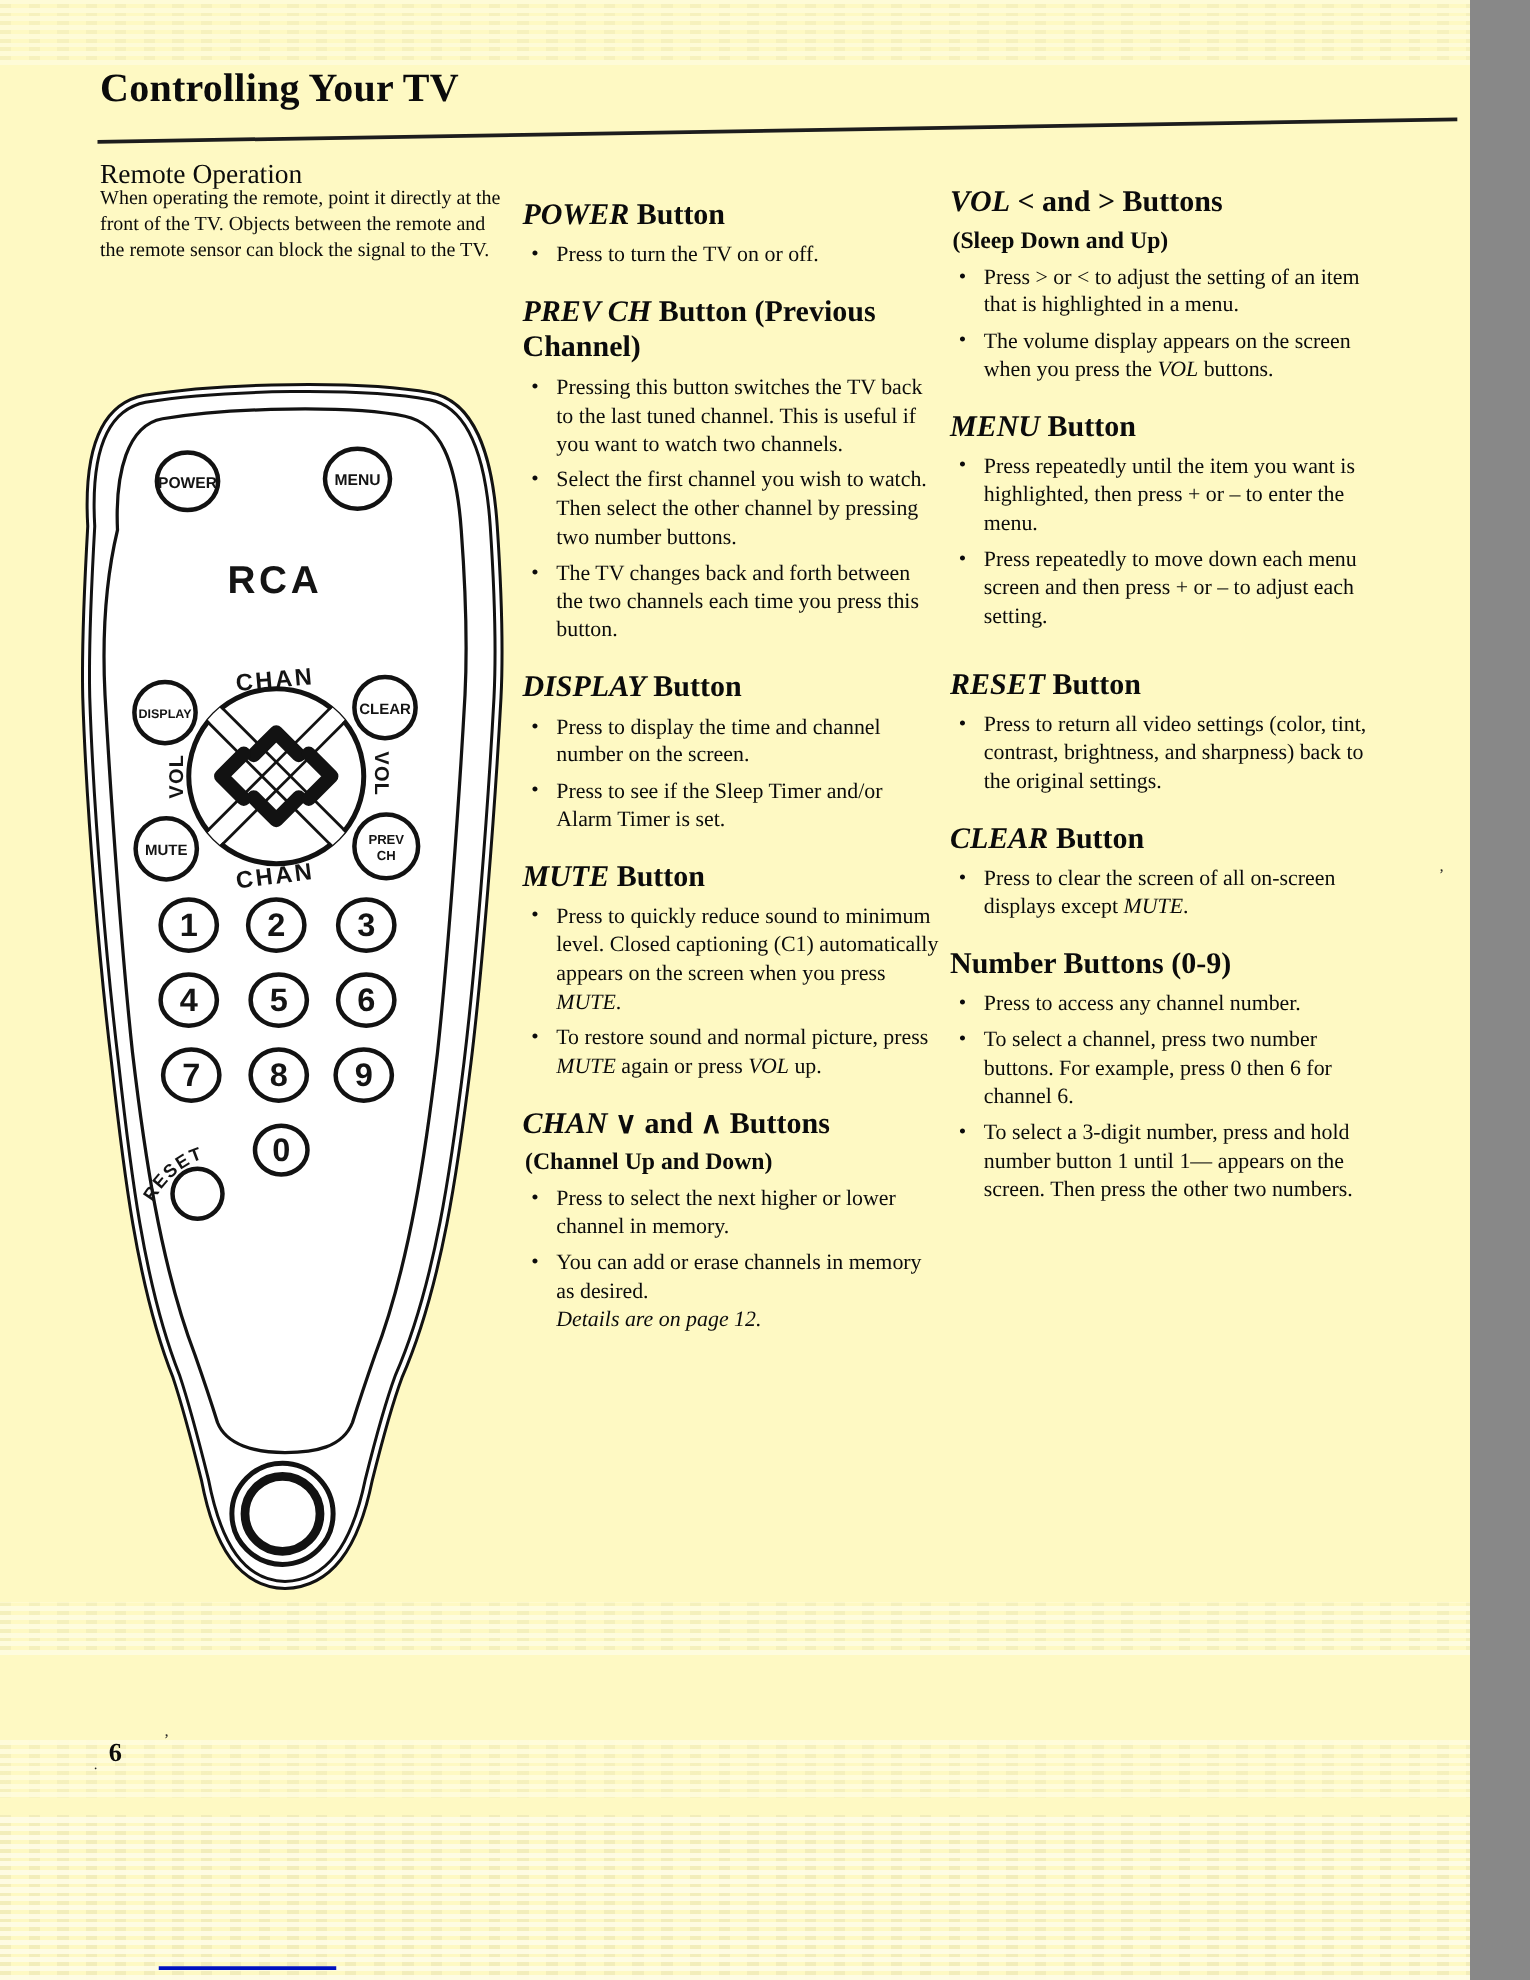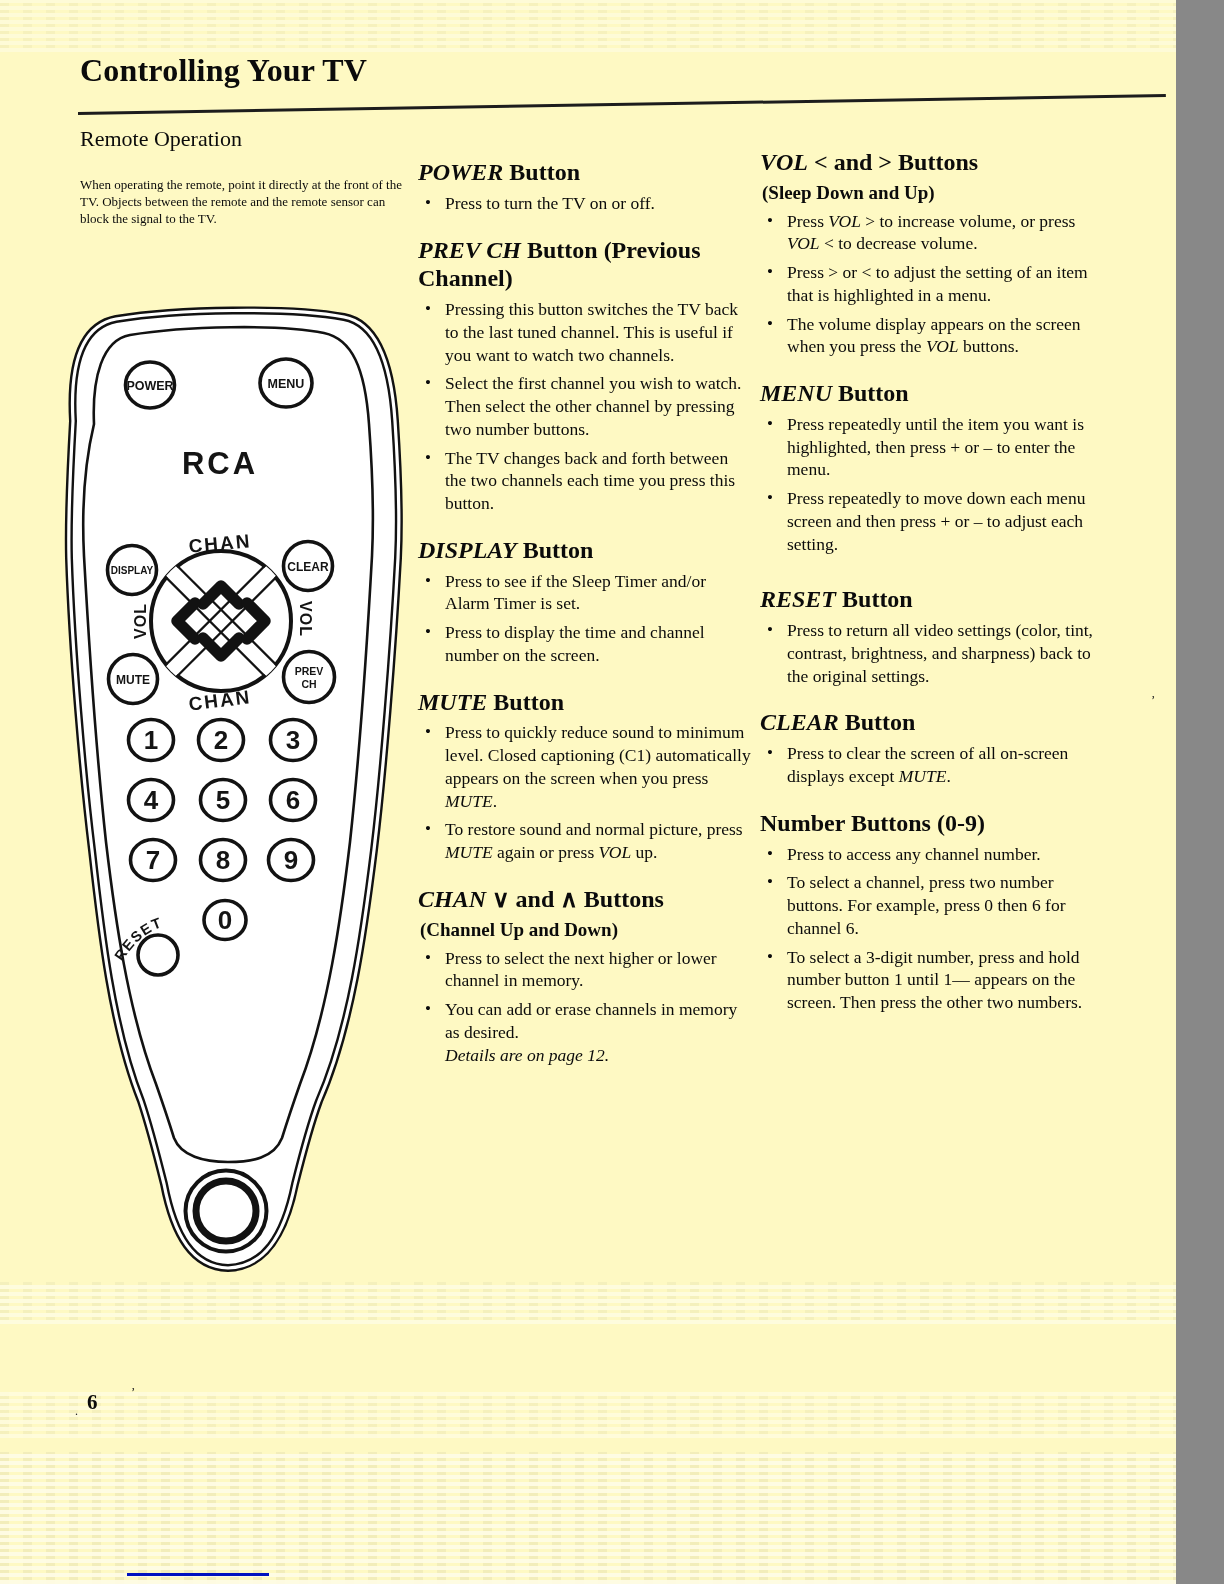--- a/index.html
+++ b/index.html
@@ -24,22 +24,22 @@
   }
   .title-rule{
     position:absolute;left:78px;top:112px;width:1088px;height:3px;
     background:#1d1d1d;transform:rotate(-0.95deg);transform-origin:left center;
   }
   .section-heading{
     position:absolute;left:80px;top:126px;margin:0;
     font-size:22px;font-weight:normal;
   }
   .intro{
-    position:absolute;left:80px;top:176px;width:322px;margin:0;
-    font-size:13px;line-height:1.32;
+    position:absolute;left:80px;top:148px;width:322px;margin:0;
+    font-size:16px;line-height:1.32;
   }
   .col{position:absolute;}
   .col-mid{left:418px;top:158px;width:334px;}
   .col-right{left:760px;top:148px;width:348px;}
   .btn-section{margin:0 0 21px 0;}
   .btn-section h3{
     margin:0 0 5px 0;font-size:24px;font-weight:bold;line-height:1.2;
   }
   .btn-section h4{
     margin:0 0 5px 2px;font-size:19px;font-weight:bold;line-height:1.2;
@@ -205,41 +205,40 @@
       <div class="bullet">Press to turn the TV on or off.</div>
     </section>
     <section class="btn-section">
       <h3><i>PREV CH</i> Button (Previous Channel)</h3>
       <div class="bullet">Pressing this button switches the TV back to the last tuned channel.  This is useful if you want to watch two channels.</div>
       <div class="bullet">Select the first channel you wish to watch.  Then select the other channel by pressing two number buttons.</div>
       <div class="bullet">The TV changes back and forth  between the two channels each time you press this button.</div>
     </section>
     <section class="btn-section">
       <h3><i>DISPLAY</i> Button</h3>
+      <div class="bullet">Press to display the time and channel number on the screen.</div>
       <div class="bullet">Press to see if the Sleep Timer and/or Alarm Timer is set.</div>
-      <div class="bullet">Press to display the time and channel number on the screen.</div>
     </section>
     <section class="btn-section">
       <h3><i>MUTE</i> Button</h3>
       <div class="bullet">Press to quickly reduce sound to minimum level. Closed captioning (C1) automatically appears on the screen when you press <i>MUTE</i>.</div>
       <div class="bullet">To restore sound and normal picture, press <i>MUTE</i> again or press <i>VOL</i> up.</div>
     </section>
     <section class="btn-section">
       <h3><i>CHAN</i> ∨ and ∧ Buttons</h3>
       <h4>(Channel Up and Down)</h4>
       <div class="bullet">Press to select the next higher or lower channel in memory.</div>
       <div class="bullet">You can add or erase channels in memory as desired.<br><i>Details are on page 12.</i></div>
     </section>
   </div>
 
   <div class="col col-right">
     <section class="btn-section">
       <h3><i>VOL</i> &lt; and &gt;  Buttons</h3>
       <h4>(Sleep Down and Up)</h4>
-      <div class="bullet">Press <i>VOL</i> &gt; to increase volume, or press <i>VOL</i> &lt; to decrease volume.</div>
       <div class="bullet">Press &gt; or &lt; to adjust the setting of an item that is highlighted in a menu.</div>
       <div class="bullet">The volume display appears on the screen when you press the <i>VOL</i> buttons.</div>
     </section>
     <section class="btn-section">
       <h3><i>MENU</i> Button</h3>
       <div class="bullet">Press repeatedly until the item you want is highlighted, then press + or – to enter the menu.</div>
       <div class="bullet">Press repeatedly to move down each menu screen and then press + or – to adjust each setting.</div>
     </section>
     <section class="btn-section" style="margin-top:30px;">
       <h3><i>RESET</i> Button</h3>

